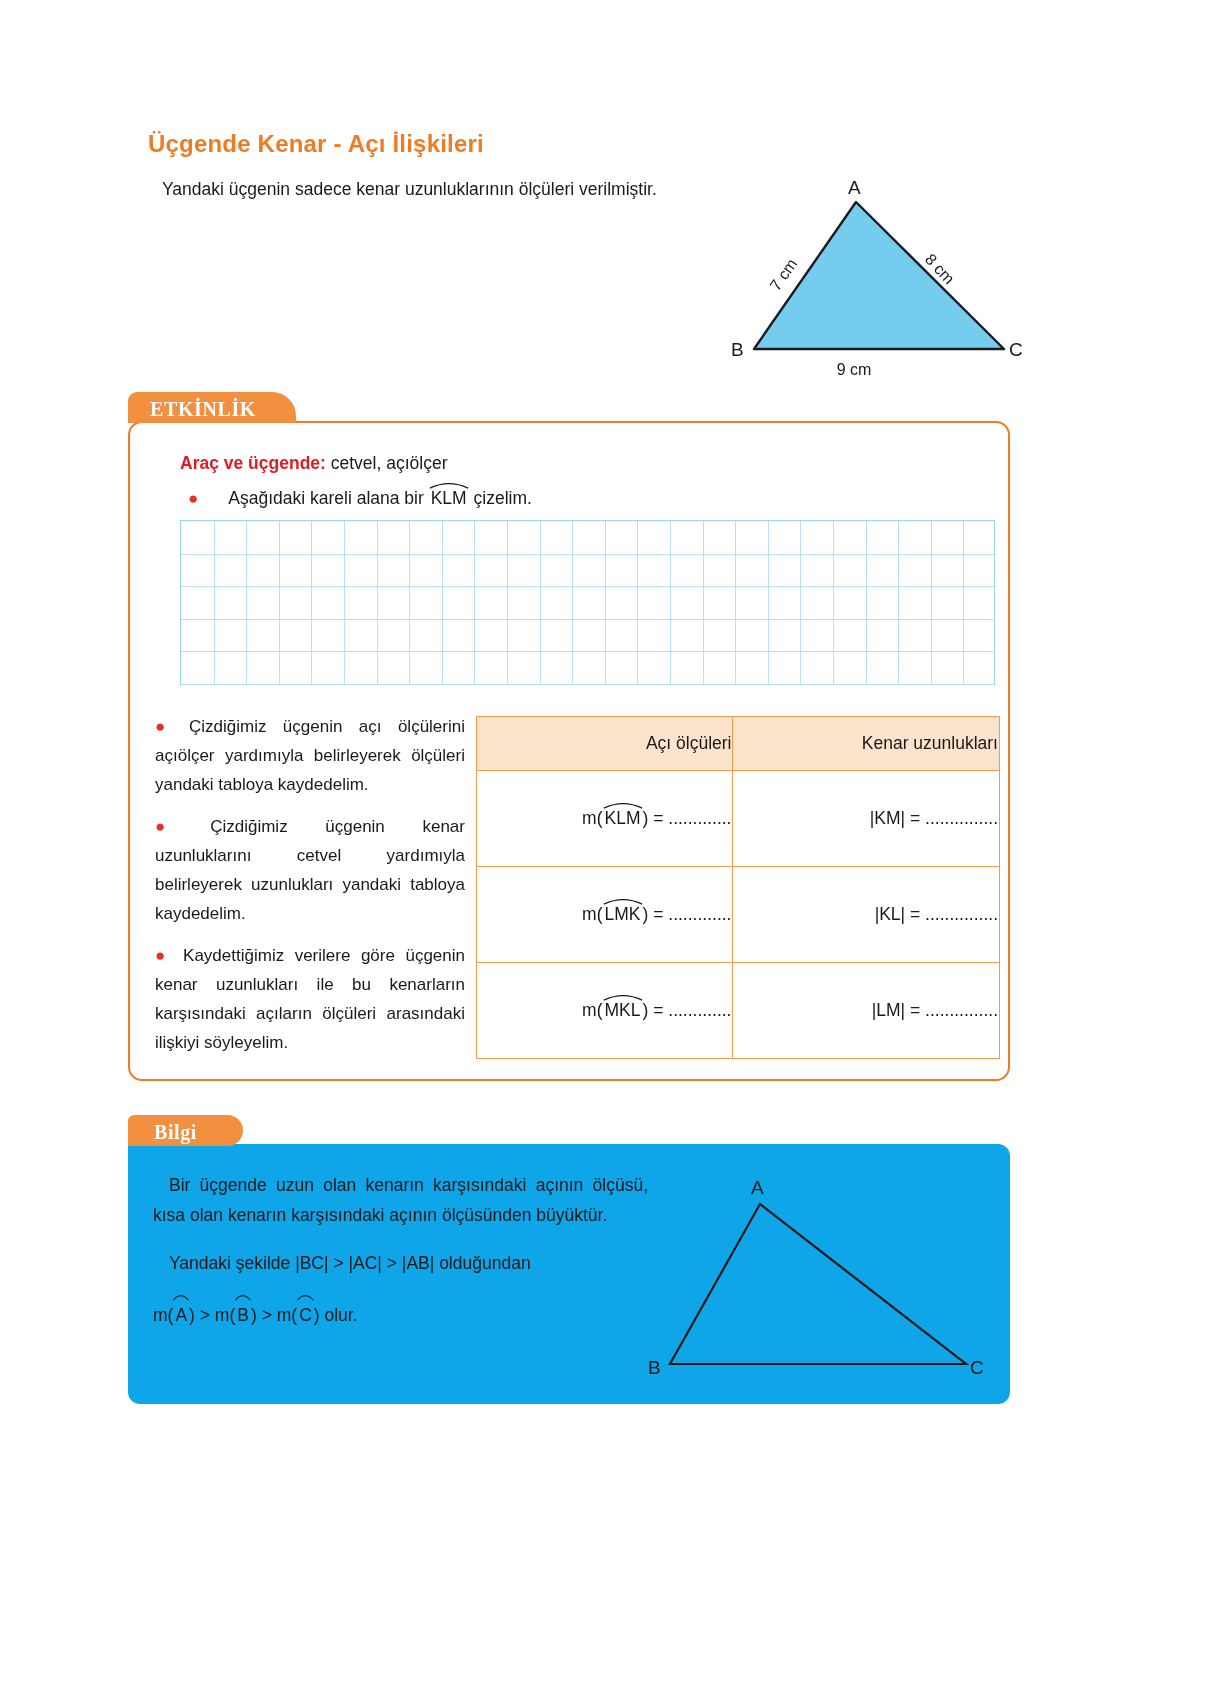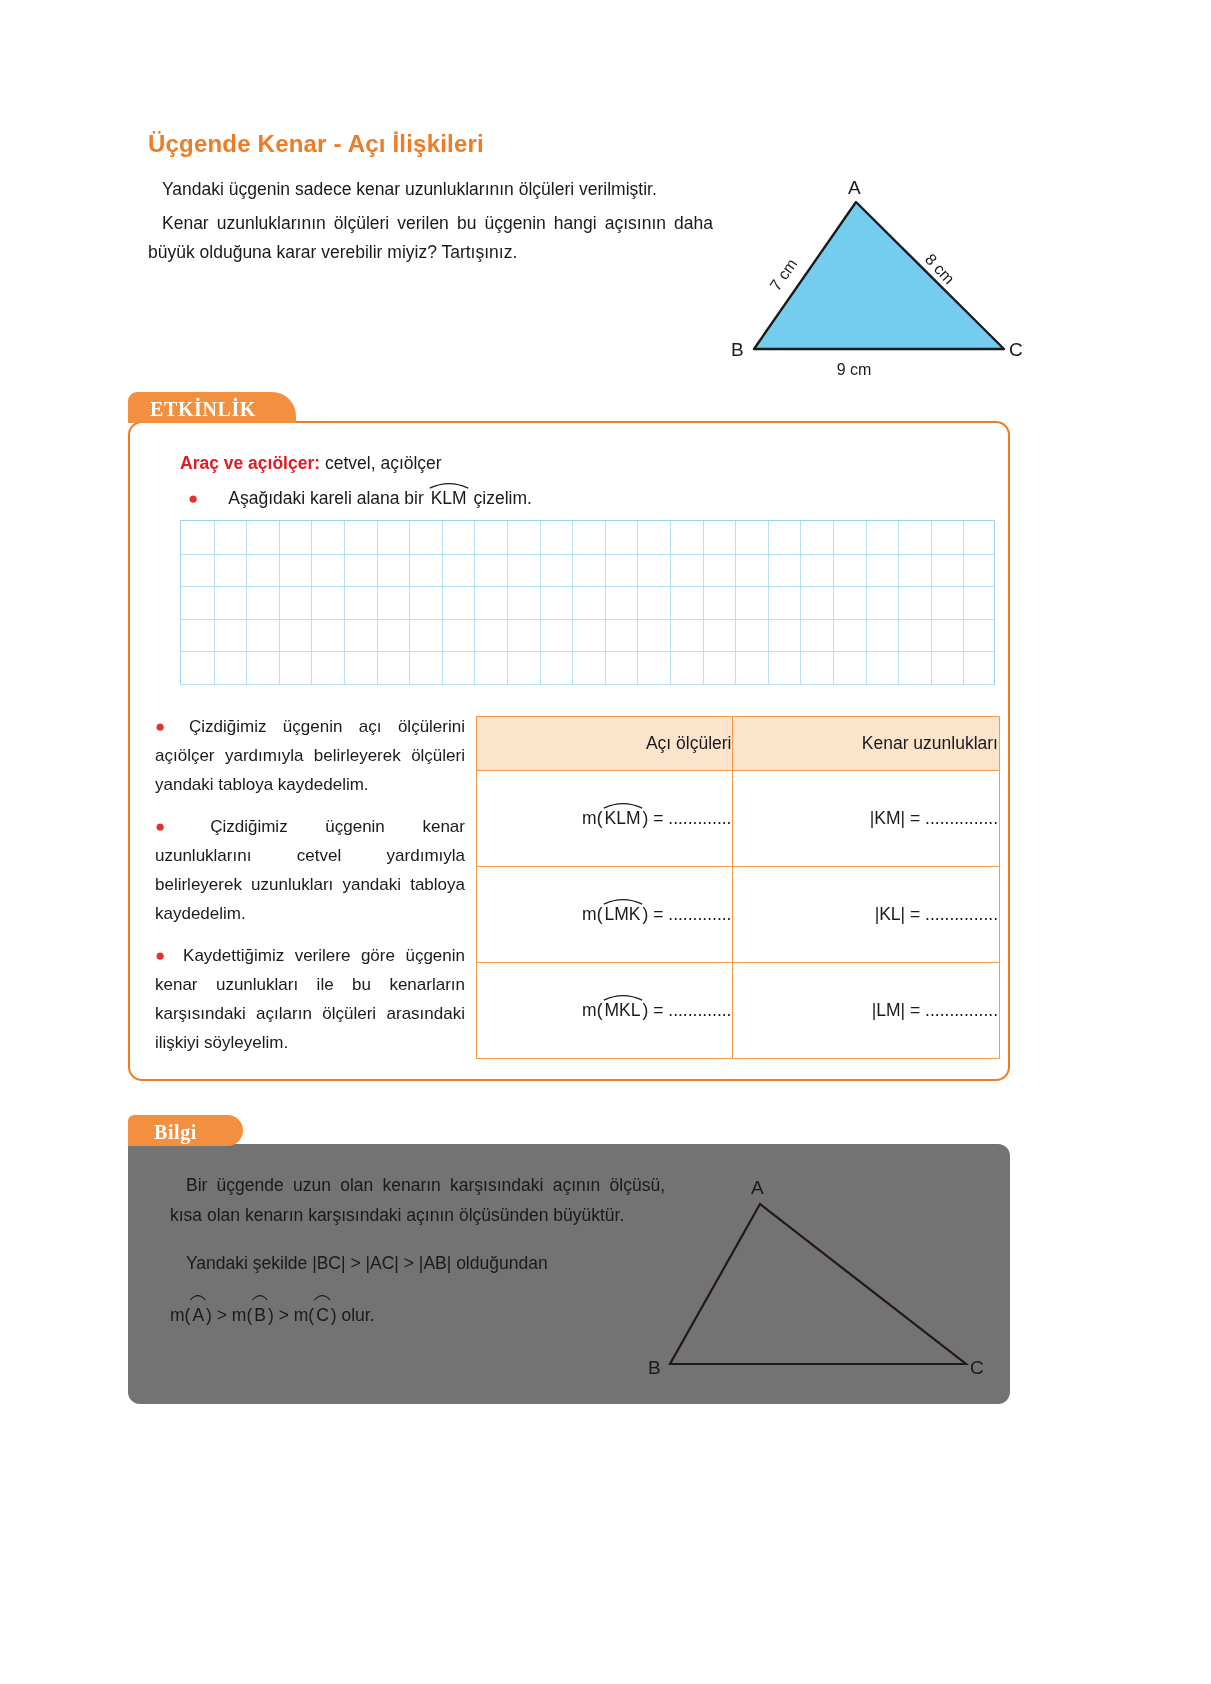--- a/index.html
+++ b/index.html
@@ -148,23 +148,23 @@
   }
   .tbl td { height: 96px; }
   .tbl td.c1 { width: 257px; }
   .tbl td.c2 { width: 267px; }
 
   
   .bilgi-wrap { position:absolute; left:128px; top:1115px; width:882px; }
   .bilgi-box {
     position: relative;
     margin-top: -2px;
-    background: #737373;
+    background: #0ea5e9;
     border-radius: 0 12px 12px 12px;
-    padding: 26px 26px 30px 42px;
+    padding: 26px 26px 30px 25px;
     min-height: 260px;
   }
   .bilgi-text {
     width: 495px;
     font-size: 17.5px;
     line-height: 1.72;
     text-align: justify;
   }
   .bilgi-text p { margin: 0 0 18px 0; }
   .bilgi-text p.ti { text-indent: 16px; }
@@ -188,41 +188,40 @@
 </style>
 </head>
 <body>
 
 <div class="page">
 
   <div class="section-title">Üçgende Kenar - Açı İlişkileri</div>
 
   <div class="intro">
     <p class="first">Yandaki üçgenin sadece kenar uzunluklarının ölçüleri verilmiştir.</p>
-    <p class="just">Kenar uzunluklarının ölçüleri verilen bu üçgenin hangi açısının daha büyük olduğuna karar verebilir miyiz? Tartışınız.</p>
   </div>
 
   <div class="fig-top">
     <svg width="300" height="210" viewBox="0 0 300 210">
       <polygon points="130,30 28,177 278,177" fill="#74cdef" stroke="#1a1a1a" stroke-width="2.4" stroke-linejoin="round"></polygon>
       <text x="122" y="22" font-family="Liberation Sans, sans-serif" font-size="19" fill="#1a1a1a">A</text>
       <text x="5" y="184" font-family="Liberation Sans, sans-serif" font-size="19" fill="#1a1a1a">B</text>
       <text x="283" y="184" font-family="Liberation Sans, sans-serif" font-size="19" fill="#1a1a1a">C</text>
       <text x="52" y="120" font-family="Liberation Sans, sans-serif" font-size="16" fill="#1a1a1a" transform="rotate(-55 52 120)">7 cm</text>
       <text x="198" y="88" font-family="Liberation Sans, sans-serif" font-size="16" fill="#1a1a1a" transform="rotate(47 198 88)">8 cm</text>
       <text x="128" y="203" font-family="Liberation Sans, sans-serif" font-size="16" fill="#1a1a1a" text-anchor="middle">9 cm</text>
     </svg>
   </div>
 
   <div class="etkinlik-wrap">
     <div class="tab">ETKİNLİK</div>
     <div class="activity-box">
 
       <div class="arac">
-        <span class="lbl">Araç ve açıölçer:</span>
+        <span class="lbl">Araç ve üçgende:</span>
         <span>cetvel, açıölçer</span>
       </div>
 
       <div class="bullet-row">
         <span class="dot small">●</span>
         <span>
           <span>Aşağıdaki kareli alana bir</span>
           <span class="ang">
             <span class="arc">
               <svg viewBox="0 0 48 10" preserveAspectRatio="none">

